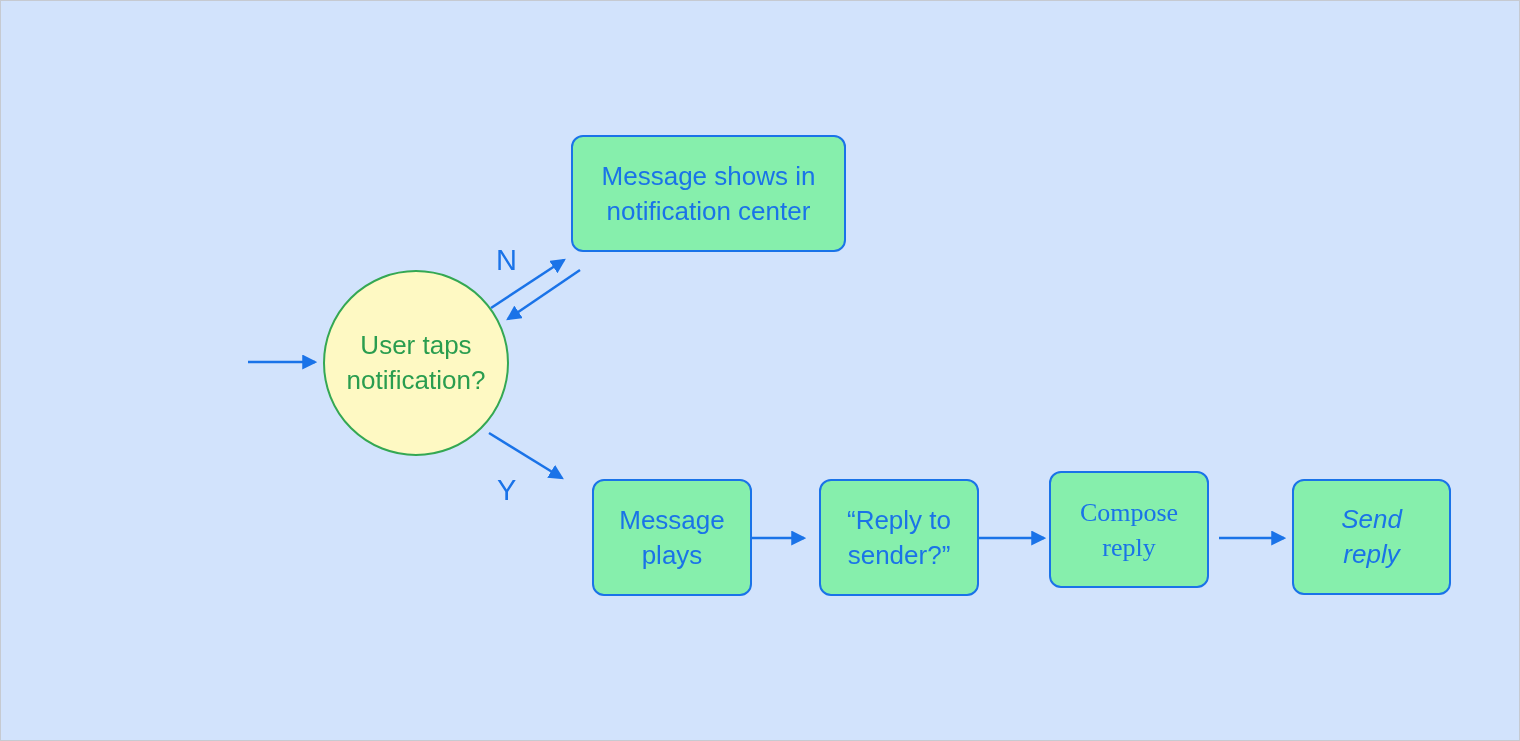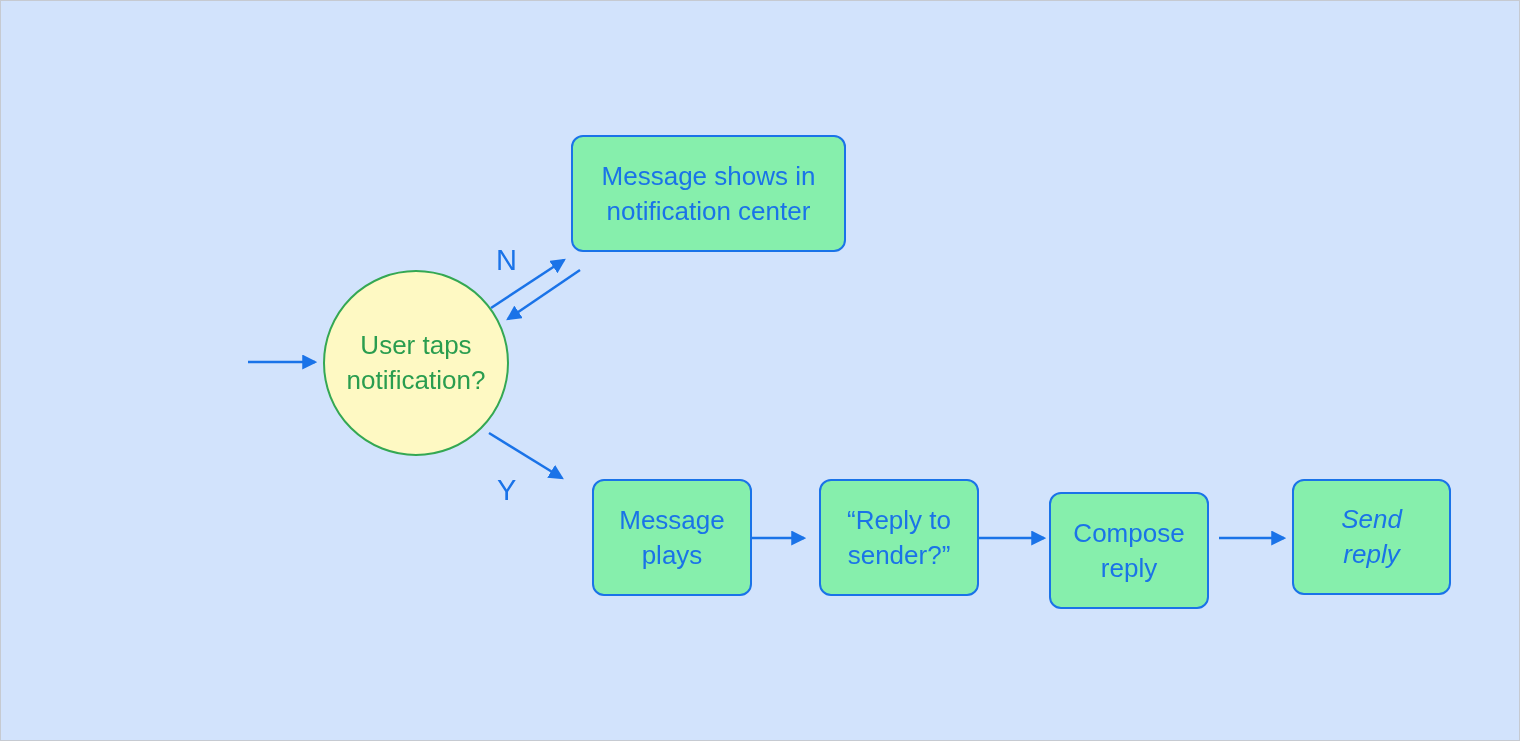--- a/index.html
+++ b/index.html
@@ -45,21 +45,21 @@
     color: #1a73e8;
     font-size: 29px;
     line-height: 29px;
   }
   
   .n-start          { left: 60px;   top: 296px; width: 176px; height: 127px; padding: 0 10px; }
   .n-decision       { left: 322px;  top: 269px; width: 186px; height: 186px; padding: 0 12px; }
   .n-notif-center   { left: 570px;  top: 134px; width: 275px; height: 117px; padding: 0 14px; }
   .n-message-plays  { left: 570px;  top: 478px; width: 160px; height: 117px; padding: 0 24px; margin-left: 21px; }
   .n-reply-prompt   { left: 810px;  top: 478px; width: 160px; height: 117px; padding: 0 24px; margin-left: 8px; }
-  .n-compose-reply  { left: 1048px; top: 491px; width: 160px; height: 117px; padding: 0 24px; }
+  .n-compose-reply  { left: 1048px; top: 470px; width: 160px; height: 117px; padding: 0 24px; font-family: Liberation Serif, serif; }
   .n-send-reply     { left: 1291px; top: 478px; width: 159px; height: 116px; padding: 0 24px; font-style: italic; }
   .l-no  { left: 495px; top: 245px; }
   .l-yes { left: 496px; top: 475px; }
 </style>
 </head>
 <body>
 
 <div class="canvas">
 
   <svg class="edges" viewBox="0 0 1520 741" xmlns="http://www.w3.org/2000/svg">

